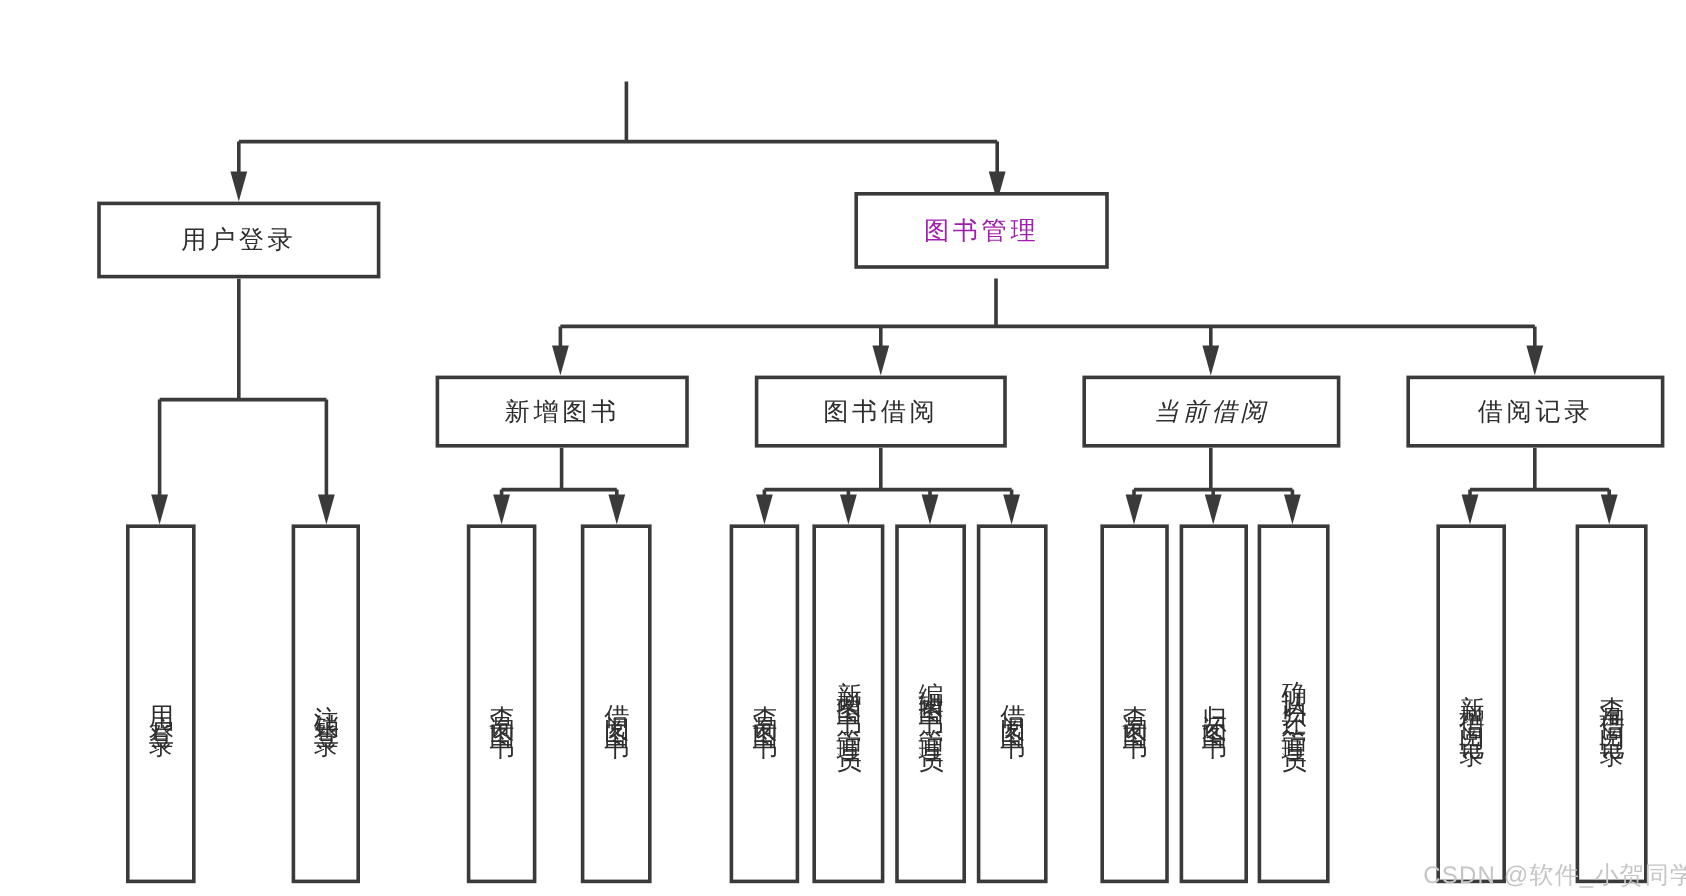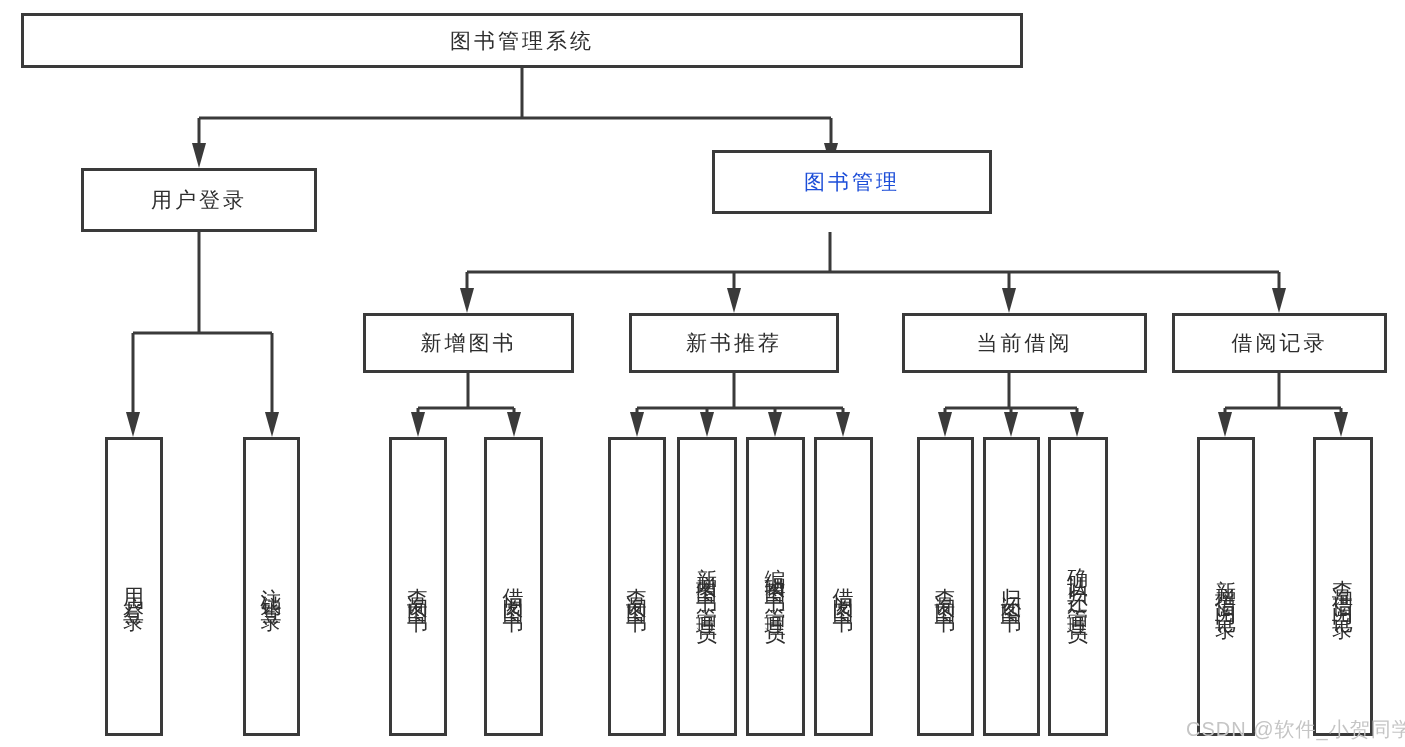--- a/index.html
+++ b/index.html
@@ -93,28 +93,27 @@
     <path class="edge" d="M1009 373 V408 M945 408 H1077 M945 408 V414 M1011 408 V414 M1077 408 V414" style="stroke: rgb(58, 58, 58);"></path>
     <polygon class="arrowhead" points="945,437 938,412 952,412" style="fill: rgb(58, 58, 58);"></polygon>
     <polygon class="arrowhead" points="1011,437 1004,412 1018,412" style="fill: rgb(58, 58, 58);"></polygon>
     <polygon class="arrowhead" points="1077,437 1070,412 1084,412" style="fill: rgb(58, 58, 58);"></polygon>
 
     <path class="edge" d="M1279 373 V408 M1225 408 H1341 M1225 408 V414 M1341 408 V414" style="stroke: rgb(58, 58, 58);"></path>
     <polygon class="arrowhead" points="1225,437 1218,412 1232,412" style="fill: rgb(58, 58, 58);"></polygon>
     <polygon class="arrowhead" points="1341,437 1334,412 1348,412" style="fill: rgb(58, 58, 58);"></polygon>
   </svg>
 
-  <div class="node h" style="left: 21px; top: 13px; width: 1002px; height: 55px; border-color: rgb(58, 58, 58); background: rgb(255, 255, 255); color: rgb(46, 46, 46);">图书管理系统</div>
 
   <div class="node h" style="left: 81px; top: 168px; width: 236px; height: 64px; border-color: rgb(58, 58, 58); background: rgb(255, 255, 255); color: rgb(46, 46, 46);">用户登录</div>
-  <div class="node h" style="left: 712px; top: 150px; width: 280px; height: 64px; border-color: rgb(58, 58, 58); background: rgb(255, 255, 255); color: #1d4ed8;">图书管理</div>
+  <div class="node h" style="left: 712px; top: 160px; width: 212px; height: 64px; border-color: rgb(58, 58, 58); background: rgb(255, 255, 255); color: #a21caf;">图书管理</div>
 
   <div class="node h" style="left: 363px; top: 313px; width: 211px; height: 60px; border-color: rgb(58, 58, 58); background: rgb(255, 255, 255); color: rgb(46, 46, 46);">新增图书</div>
-  <div class="node h" style="left: 629px; top: 313px; width: 210px; height: 60px; border-color: rgb(58, 58, 58); background: rgb(255, 255, 255); color: rgb(46, 46, 46);">新书推荐</div>
-  <div class="node h" style="left: 902px; top: 313px; width: 245px; height: 60px; border-color: rgb(58, 58, 58); background: rgb(255, 255, 255); color: rgb(46, 46, 46);">当前借阅</div>
+  <div class="node h" style="left: 629px; top: 313px; width: 210px; height: 60px; border-color: rgb(58, 58, 58); background: rgb(255, 255, 255); color: rgb(46, 46, 46);">图书借阅</div>
+  <div class="node h" style="left: 902px; top: 313px; width: 215px; height: 60px; border-color: rgb(58, 58, 58); background: rgb(255, 255, 255); color: rgb(46, 46, 46); font-style: italic;">当前借阅</div>
   <div class="node h" style="left: 1172px; top: 313px; width: 215px; height: 60px; border-color: rgb(58, 58, 58); background: rgb(255, 255, 255); color: rgb(46, 46, 46);">借阅记录</div>
 
   <div class="node v" style="left: 105px; top: 437px; width: 58px; height: 299px; border-color: rgb(58, 58, 58); background: rgb(255, 255, 255); color: rgb(46, 46, 46);">用户登录</div>
   <div class="node v" style="left: 243px; top: 437px; width: 57px; height: 299px; border-color: rgb(58, 58, 58); background: rgb(255, 255, 255); color: rgb(46, 46, 46);">注销登录</div>
 
   <div class="node v" style="left: 389px; top: 437px; width: 58px; height: 299px; border-color: rgb(58, 58, 58); background: rgb(255, 255, 255); color: rgb(46, 46, 46);">查询图书</div>
   <div class="node v" style="left: 484px; top: 437px; width: 59px; height: 299px; border-color: rgb(58, 58, 58); background: rgb(255, 255, 255); color: rgb(46, 46, 46);">借阅图书</div>
 
   <div class="node v" style="left: 608px; top: 437px; width: 58px; height: 299px; border-color: rgb(58, 58, 58); background: rgb(255, 255, 255); color: rgb(46, 46, 46);">查询图书</div>
   <div class="node v" style="left: 677px; top: 437px; width: 60px; height: 299px; border-color: rgb(58, 58, 58); background: rgb(255, 255, 255); color: rgb(46, 46, 46);">新增图书（管理员）</div>

